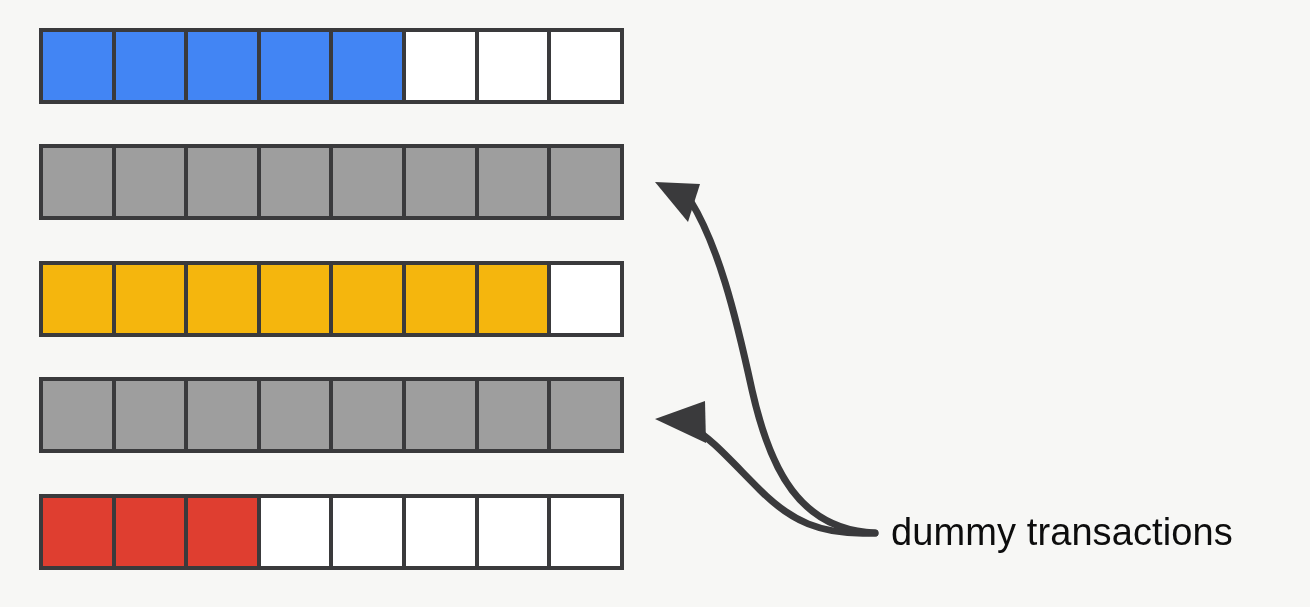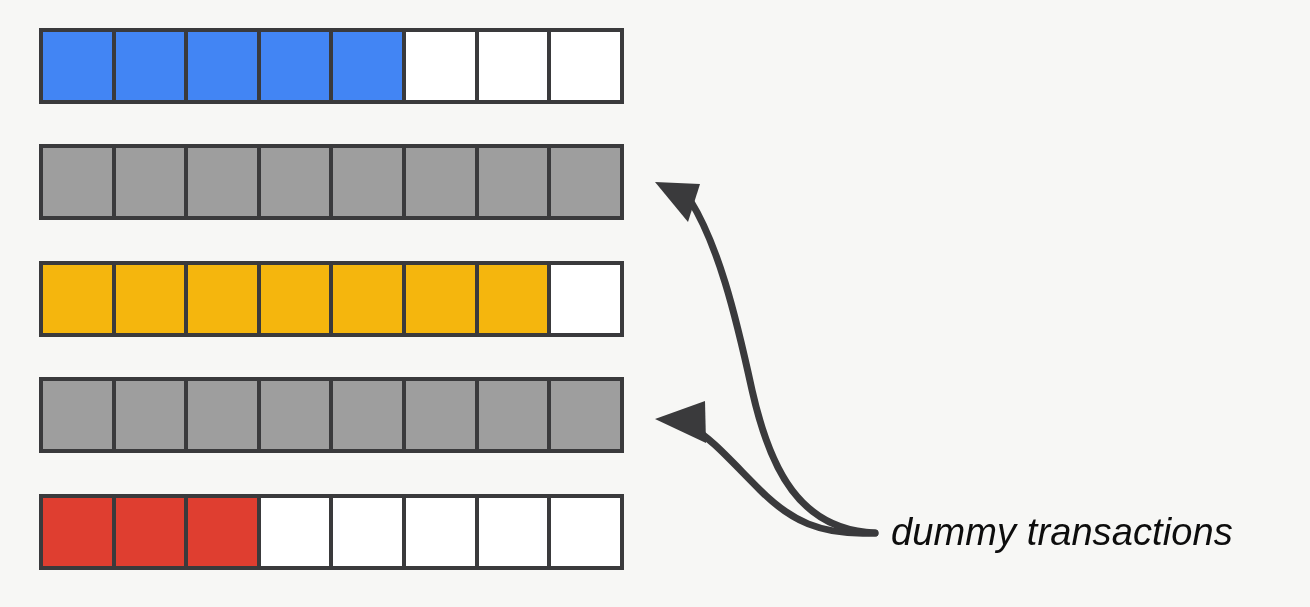--- a/index.html
+++ b/index.html
@@ -13,21 +13,20 @@
     font-family: "Liberation Sans", sans-serif;
     overflow: hidden;
     position: relative;
   }
   #canvas {
     position: absolute;
     left: 0;
     top: 0;
     width: 1310px;
     height: 607px;
-    font-style: italic;
   }
   .row {
     position: absolute;
     display: flex;
     height: 76px;
     box-sizing: border-box;
   }
   .cell {
     width: 76.6px;
     height: 76px;

